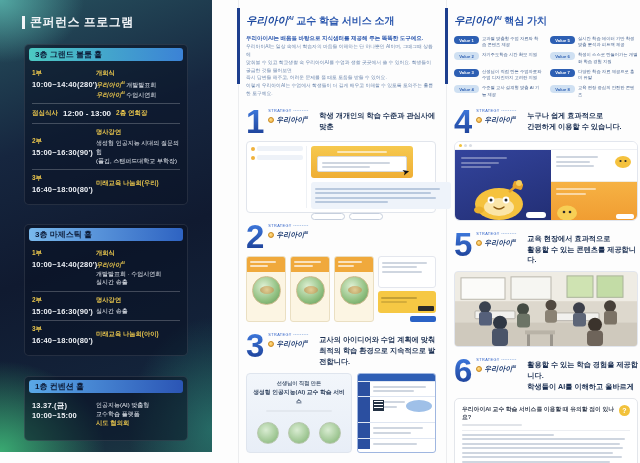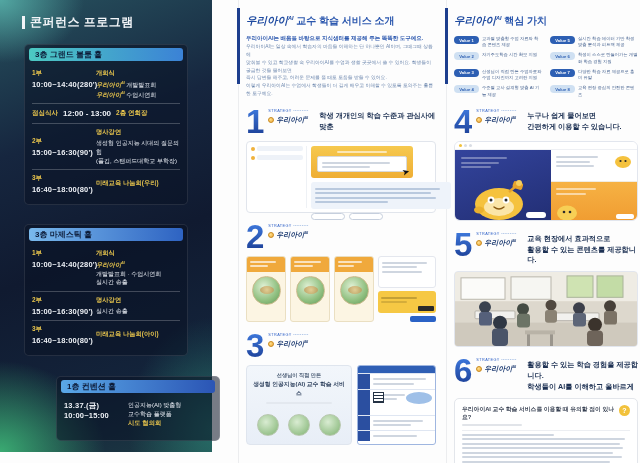--- a/index.html
+++ b/index.html
@@ -237,21 +237,21 @@
         <div class="lcol">
           <div class="part">3부</div>
           <div class="time">16:40~18:00(80')</div>
         </div>
         <div class="rcol">
           <div class="ev-accent">미래교육 나눔회(아이)</div>
         </div>
       </div>
     </div>
 
-    <div class="sched-card" style="top:376px;margin-left:32px;">
+    <div class="sched-card" style="top:376px;">
       <div class="sched-head head-convention">1층 컨벤션 홀</div>
       <div class="srow">
         <div class="lcol">
           <div class="time">13.37.(금)</div>
           <div class="time">10:00~15:00</div>
         </div>
         <div class="rcol">
           <div class="ev-white">인공지능(AI) 맞춤형</div>
           <div class="ev-white">교수학습 플랫폼</div>
           <div class="ev-accent" style="margin-top:1px;">시도 협의회</div>
@@ -376,20 +376,24 @@
 
     <div class="item">
       <div class="item-head">
         <div class="num">3</div>
         <div class="logo-block">
           <div class="strat"><span>STRATEGY</span> <span class="dots">•••••••••</span></div>
           <div class="blogo">
               <span class="bee"></span>
               <span class="t"><span>우리아이</span><sup>AI</sup></span>
             </div>
+        </div>
+        <div class="headline">
+          <div>교사의 아이디어와 수업 계획에 맞춰</div>
+          <div>최적의 학습 환경으로 지속적으로 발전합니다.</div>
         </div>
       </div>
       <div class="shot3">
         <div class="s3-left">
           <div class="s3t1">선생님이 직접 만든</div>
           <div class="s3t2">생성형 인공지능(AI) 교수 학습 서비스</div>
           <div class="sk lt" style="width:70%;margin:4px auto;"></div>
           <div class="s3-circles">
             <div class="s3c"></div>
             <div class="s3c"></div>
@@ -476,21 +480,21 @@
       <div class="item-head">
         <div class="num">4</div>
         <div class="logo-block">
           <div class="strat"><span>STRATEGY</span> <span class="dots">•••••••••</span></div>
           <div class="blogo">
               <span class="bee"></span>
               <span class="t"><span>우리아이</span><sup>AI</sup></span>
             </div>
         </div>
         <div class="headline">
-          <div>누구나 쉽게 물어보면</div>
+          <div>누구나 쉽게 효과적으로</div>
           <div>간편하게 이용할 수 있습니다.</div>
         </div>
       </div>
       <div class="shot4">
         <div class="s4top">
           <span class="s4dot y"></span>
             <span class="s4dot"></span>
             <span class="s4dot"></span>
         </div>
         <div class="s4body">

